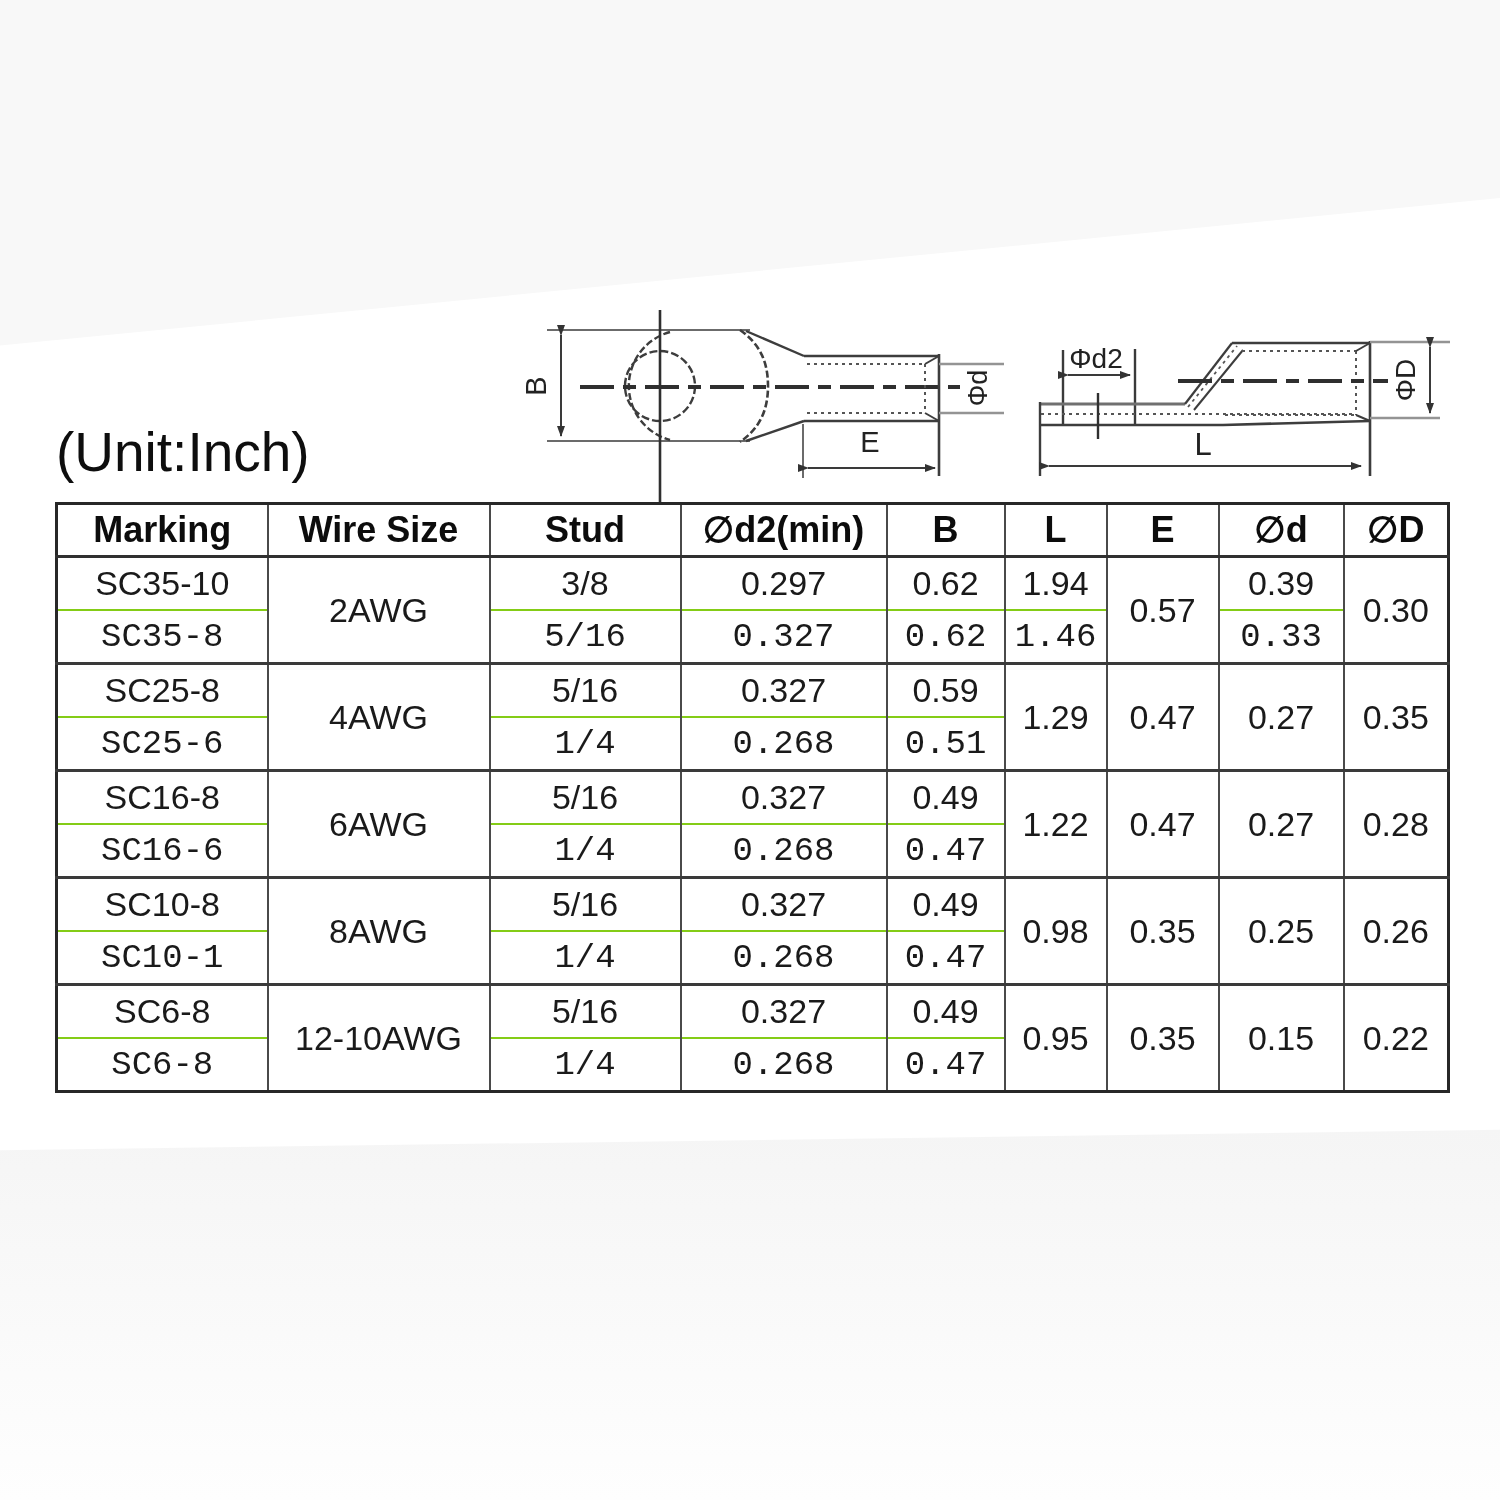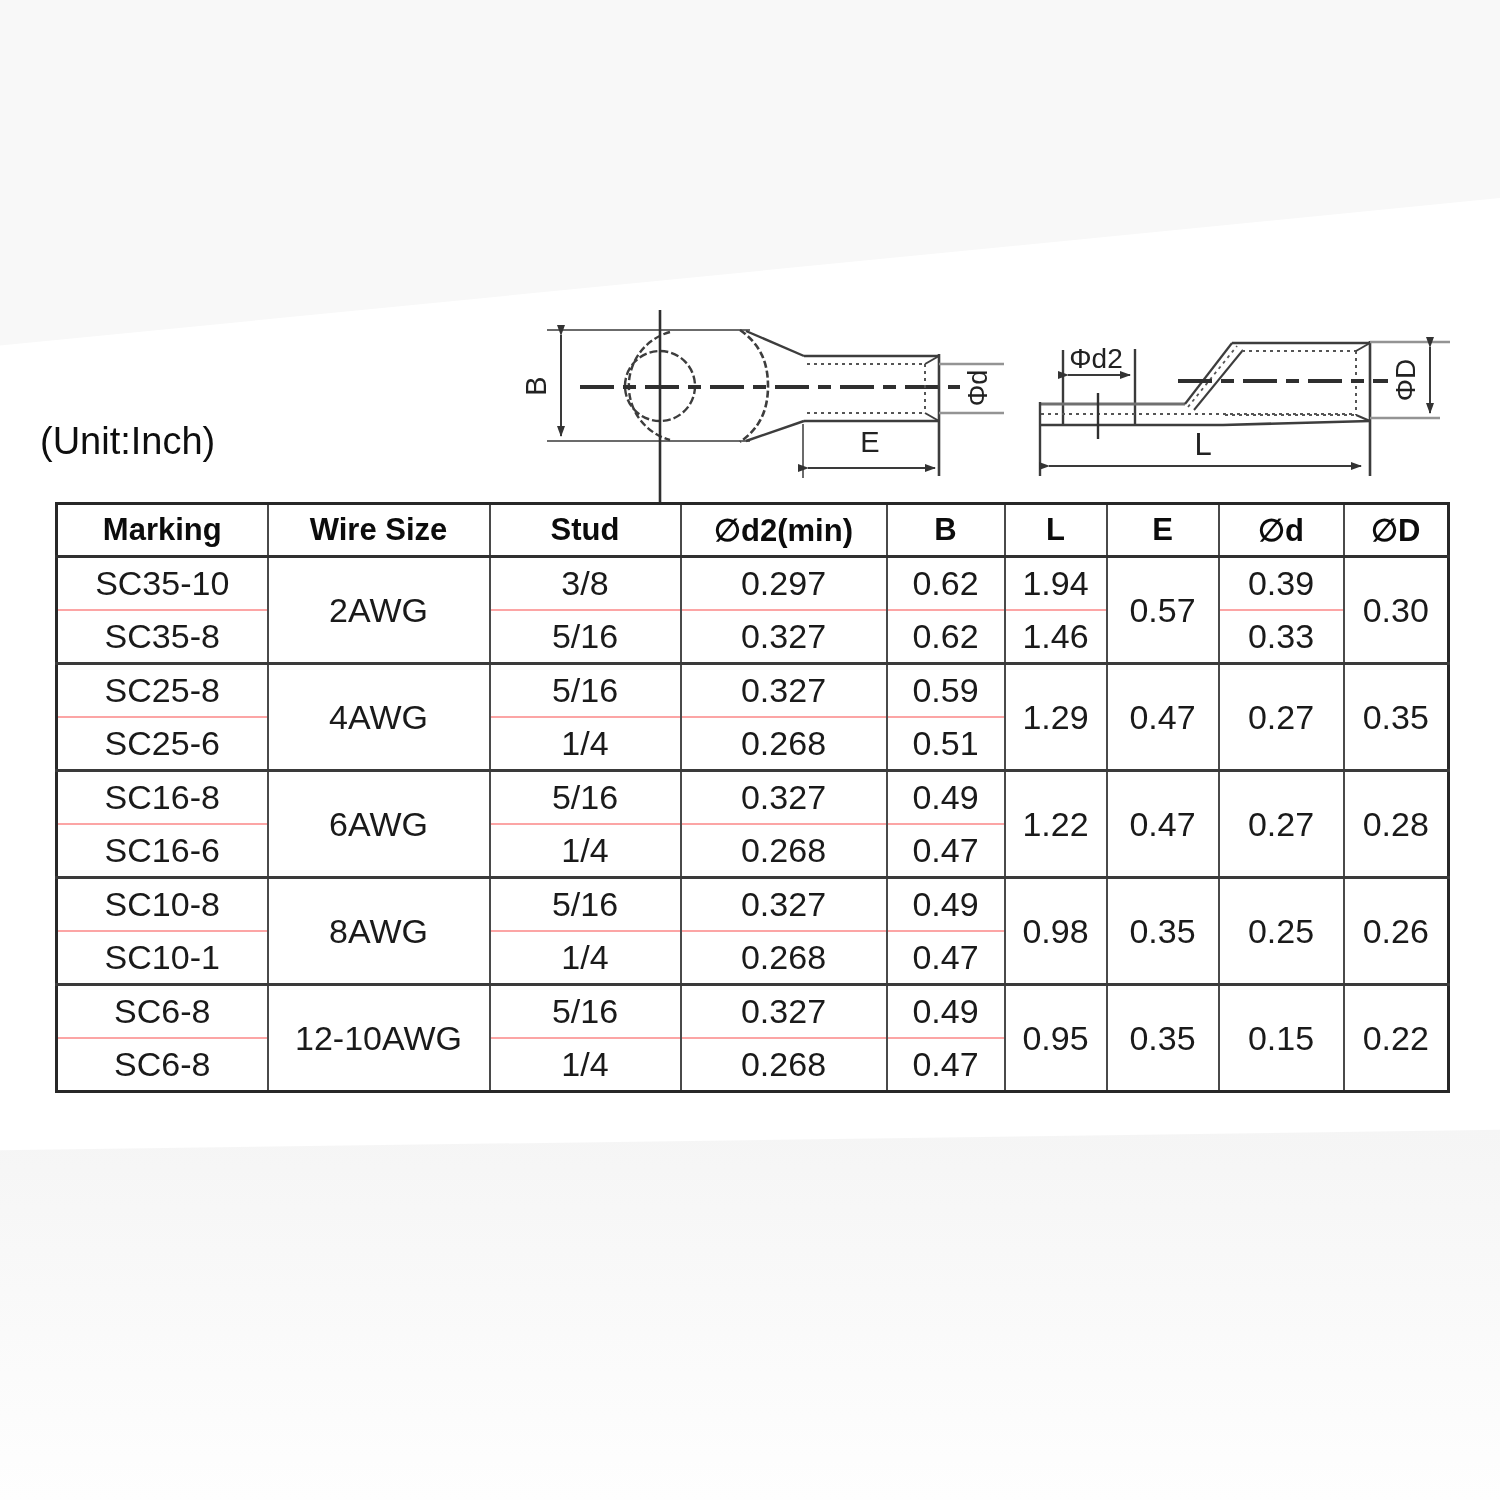--- a/index.html
+++ b/index.html
@@ -4,36 +4,36 @@
 <style>
   html,body{margin:0;padding:0;background:#fff;}
   body{width:1500px;height:1500px;position:relative;overflow:hidden;
        font-family:"Liberation Sans",sans-serif;color:#111;}
   .wash{position:absolute;pointer-events:none;}
   #wash-top{left:0;top:0;width:1500px;height:360px;background:#f8f8f8;
             clip-path:polygon(0 0,100% 0,100% 55%,0 96%);}
   #wash-bottom{left:0;top:1128px;width:1500px;height:372px;
             background:linear-gradient(to bottom,#f5f5f5 0%,#fafafa 55%,#fefefe 100%);
             clip-path:polygon(0 6%,100% 0.5%,100% 100%,0 100%);}
-  #unit-label{position:absolute;left:40px;top:420px;font-size:38px;
+  #unit-label{position:absolute;left:56px;top:420px;font-size:55px;
               letter-spacing:0px;color:#0e0e0e;white-space:nowrap;}
   .drawing{position:absolute;}
   #front-view{left:518px;top:298px;}
   #side-view{left:1018px;top:298px;}
   svg text{font-family:"Liberation Sans",sans-serif;fill:#222;}
   .spec-table{position:absolute;left:55px;top:502px;width:1392px;
               border-collapse:collapse;table-layout:fixed;background:#fff;
               font-size:34px;text-align:center;border:3px solid #282828;}
   .spec-table th,.spec-table td{border-left:2px solid #4a4a4a;padding:0;
               overflow:hidden;white-space:nowrap;}
-  .spec-table th{font-weight:700;font-size:31px;height:50px;
+  .spec-table th{font-weight:700;font-size:36px;height:50px;
               border-bottom:3px solid #303030;color:#0c0c0c;}
   .spec-table td{height:51px;font-weight:400;color:#1a1a1a;}
   .spec-table tr.grp>td{border-top:3px solid #3a3a3a;}
-  .spec-table tr.sub>td{border-top:2px solid #fca5a5;}
+  .spec-table tr.sub>td{border-top:2px solid #84cc16;font-family:Liberation Mono, monospace;}
 </style>
 </head>
 <body>
 
 <div class="wash" id="wash-top"></div>
 <div class="wash" id="wash-bottom"></div>
 
 <div id="unit-label">(Unit:Inch)</div>
 
 <svg id="front-view" class="drawing" width="495" height="225" viewBox="0 0 495 225">

